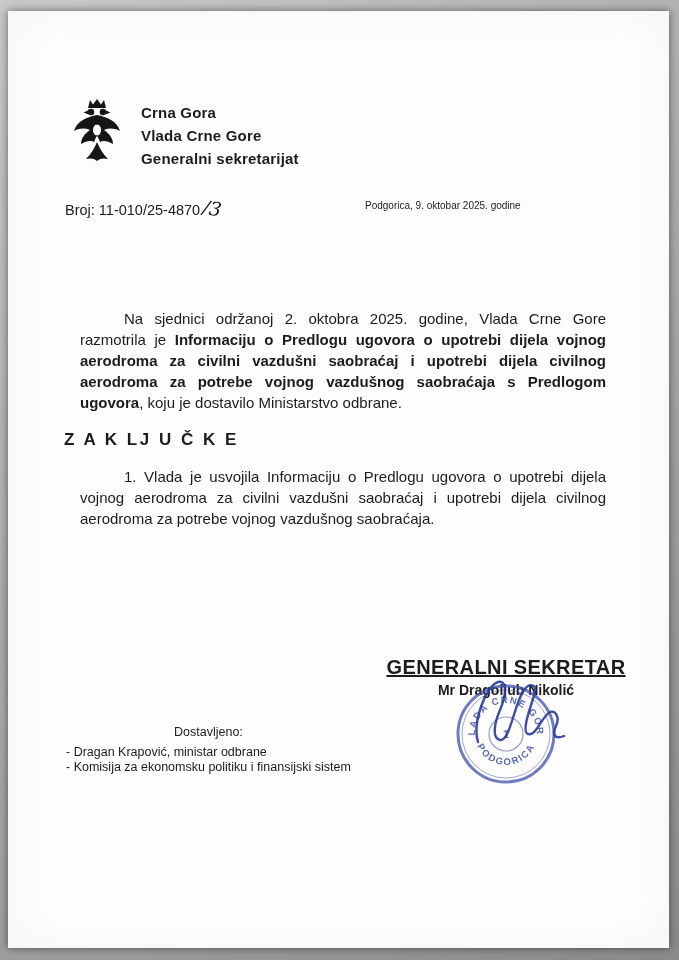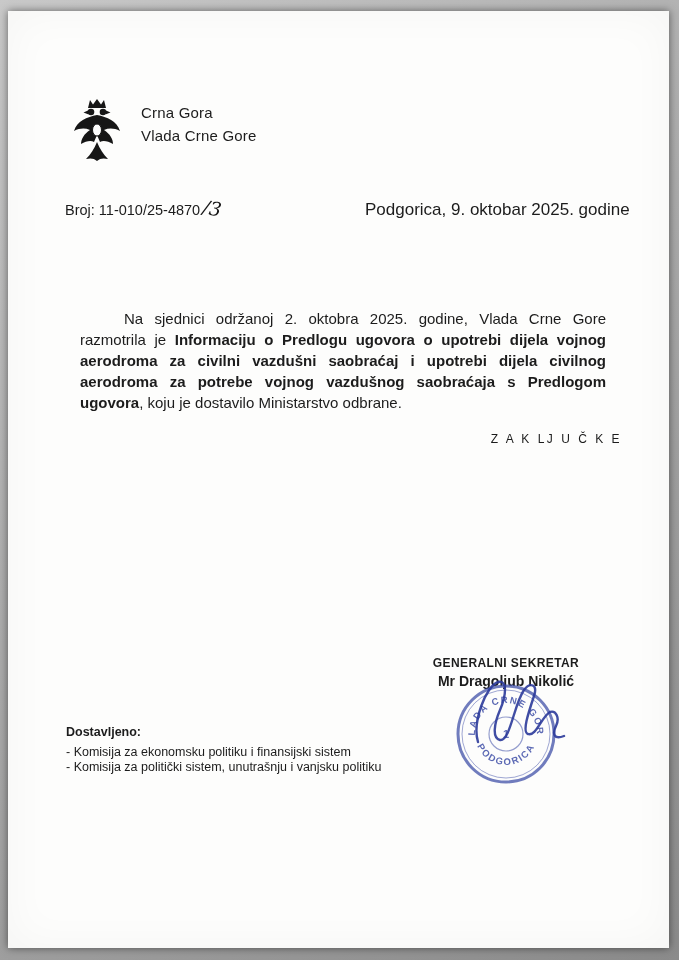--- a/index.html
+++ b/index.html
@@ -12,46 +12,46 @@
   .scan{
     position:relative;width:679px;height:960px;overflow:hidden;
     background:linear-gradient(145deg,#c9c9c9 0%,#aeaeae 40%,#8b8b8b 100%);
   }
   .paper{
     position:absolute;left:8px;top:11px;width:661px;height:937px;
     background:#fdfdfc;
     box-shadow:0 0 8px rgba(0,0,0,.5), inset 0 0 45px rgba(0,0,0,.035);
   }
   .coat{position:absolute;left:63px;top:86px;width:52px;height:70px;}
-  .hdr{position:absolute;left:133px;top:90px;font-weight:normal;font-size:15px;line-height:23px;letter-spacing:.2px;}
+  .hdr{position:absolute;left:133px;top:90px;font-weight:bold;font-size:15px;line-height:23px;letter-spacing:.2px;}
   .broj{position:absolute;left:57px;top:186px;font-size:14.5px;}
   .hand{
     display:inline-block;font-family:"DejaVu Serif",serif;font-style:italic;
     font-size:19px;transform:rotate(10deg);margin-left:3px;color:#141414;
   }
-  .date{position:absolute;left:357px;top:189px;font-size:17px;}
+  .date{position:absolute;left:357px;top:189px;font-size:10px;}
   .bodytext{
     position:absolute;left:56px;top:281px;width:558px;
     font-size:15px;line-height:21px;text-align:justify;
   }
   .bodytext p{margin:16px;text-indent:44px;}
   .b{font-weight:bold;}
   .zh{
-    font-weight:normal;text-align:right;letter-spacing:2.5px;
-    margin:11px 0 13px 0;font-size:12px;
+    font-weight:bold;text-align:left;letter-spacing:2.5px;
+    margin:11px 0 13px 0;font-size:17px;
   }
   .sig{position:absolute;left:378px;top:645px;width:240px;text-align:center;font-weight:bold;}
-  .sig-title{font-size:12px;letter-spacing:.4px;}
+  .sig-title{font-size:20px;letter-spacing:.4px;text-decoration:underline;}
   .sig-name{font-size:14px;margin-top:3px;}
   .stamp{position:absolute;left:413px;top:656px;width:170px;height:135px;color:#4050a8;}
   .stxt{font-size:9.5px;font-weight:bold;letter-spacing:1.6px;fill:currentColor;font-family:"Liberation Sans",sans-serif;}
   .snum{font-size:11px;font-weight:bold;fill:currentColor;font-family:"Liberation Sans",sans-serif;}
   .sigline{stroke:#2b3a9a;stroke-width:2.4;stroke-linecap:round;fill:none;opacity:.9;}
   .foot{position:absolute;left:58px;top:714px;font-size:12.5px;line-height:15.5px;}
-  .foot-label{font-weight:bold;margin-bottom:4px;}
+  .foot-label{font-weight:normal;margin-bottom:4px;text-align:center;}
 </style>
 </head>
 <body>
 
 <div class="scan">
   <div class="paper">
 
     <div class="coat">
       <svg viewBox="0 0 52 70" width="52" height="70">
         <g fill="#161616">
@@ -63,30 +63,32 @@
           <path d="M26 18 C 16 20 6 24 3 34 C 9 31 14 31 19 33 C 13 37 10 42 10 47 C 15 44 20 43 23 45 L 26 38 L 29 45 C 32 43 37 44 42 47 C 42 42 39 37 33 33 C 38 31 43 31 49 34 C 46 24 36 20 26 18 Z"></path>
           <path d="M26 45 C 23 52 20 57 15 62 C 19 61 23 61 26 64 C 29 61 33 61 37 62 C 32 57 29 52 26 45 Z"></path>
           <ellipse cx="26" cy="33" rx="4.5" ry="6" fill="#fdfdfc" stroke="#161616" stroke-width="1"></ellipse>
         </g>
       </svg>
     </div>
 
     <div class="hdr">
       <div>Crna Gora</div>
       <div>Vlada Crne Gore</div>
+      <div>Generalni sekretarijat</div>
     </div>
 
     <div class="broj">
       <span>Broj: 11-010/25-4870</span><span class="hand">/3</span>
     </div>
     <div class="date">Podgorica, 9. oktobar 2025. godine</div>
 
     <div class="bodytext">
       <p><span>Na sjednici održanoj 2. oktobra 2025. godine, Vlada Crne Gore razmotrila je </span><span class="b">Informaciju o Predlogu ugovora o upotrebi dijela vojnog aerodroma za civilni vazdušni saobraćaj i upotrebi dijela civilnog aerodroma za potrebe vojnog vazdušnog saobraćaja s Predlogom ugovora</span><span>, koju je dostavilo Ministarstvo odbrane.</span></p>
       <div class="zh">Z A K LJ U Č K E</div>
+      <p>1. Vlada je usvojila Informaciju o Predlogu ugovora o upotrebi dijela vojnog aerodroma za civilni vazdušni saobraćaj i upotrebi dijela civilnog aerodroma za potrebe vojnog vazdušnog saobraćaja.</p>
     </div>
 
     <div class="sig">
       <div class="sig-title">GENERALNI SEKRETAR</div>
       <div class="sig-name">Mr Dragoljub Nikolić</div>
     </div>
 
     <div class="stamp">
       <svg viewBox="-85 -67 170 135" width="170" height="135">
         <g>
@@ -100,18 +102,18 @@
         </defs>
         <text class="stxt" opacity=".85"><textPath href="#arcTop" startOffset="50%" text-anchor="middle">VLADA CRNE GORE</textPath></text>
         <text class="stxt" opacity=".85"><textPath href="#arcBot" startOffset="50%" text-anchor="middle">PODGORICA</textPath></text>
         <text class="snum" x="0" y="4" text-anchor="middle" opacity=".8">1</text>
         <path class="sigline" d="M -28 8 C -34 -12 -20 -48 -8 -52 C 2 -54 0 -38 -6 -24 C -12 -10 -14 4 -6 6 C 4 8 8 -30 18 -44 C 24 -52 32 -50 28 -38 C 22 -20 16 -2 22 0 C 30 3 36 -18 44 -22 C 50 -24 54 -16 50 -8 C 46 0 48 6 58 2"></path>
       </svg>
     </div>
 
     <div class="foot">
       <div class="foot-label">Dostavljeno:</div>
+      <div>- Dragan Krapović, ministar odbrane</div>
       <div>- Komisija za ekonomsku politiku i finansijski sistem</div>
-      <div>- Komisija za politički sistem, unutrašnju i vanjsku politiku</div>
     </div>
 
   </div>
 </div>
 
 </body></html>

